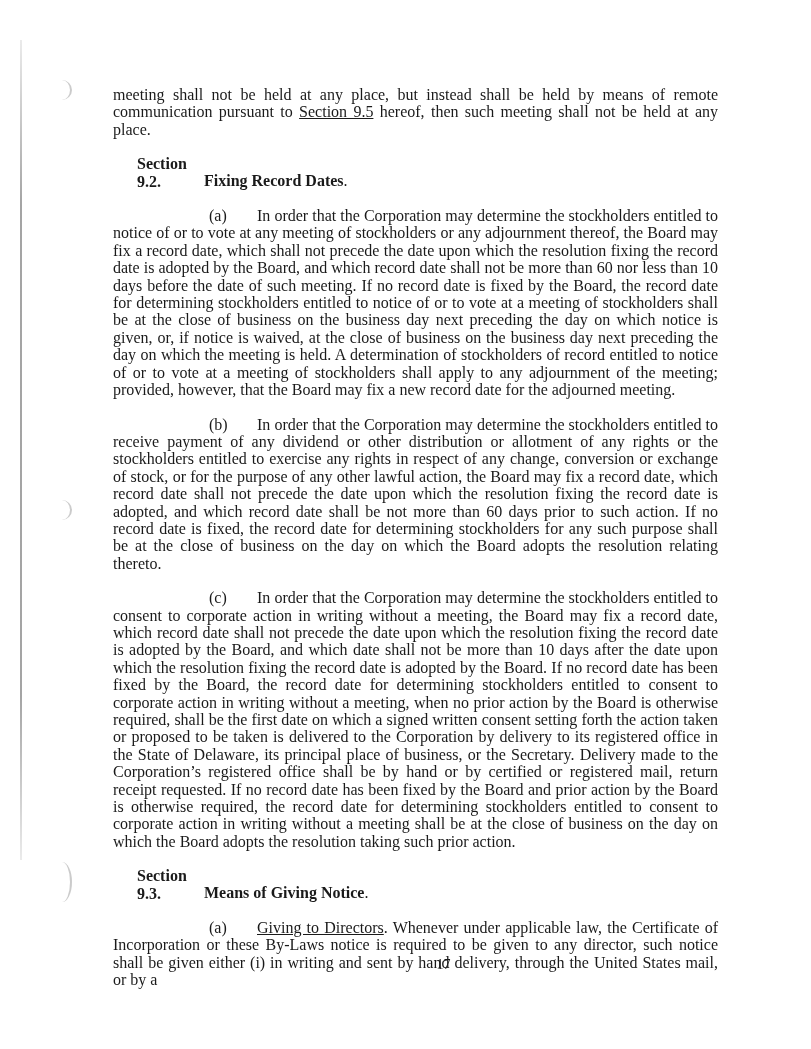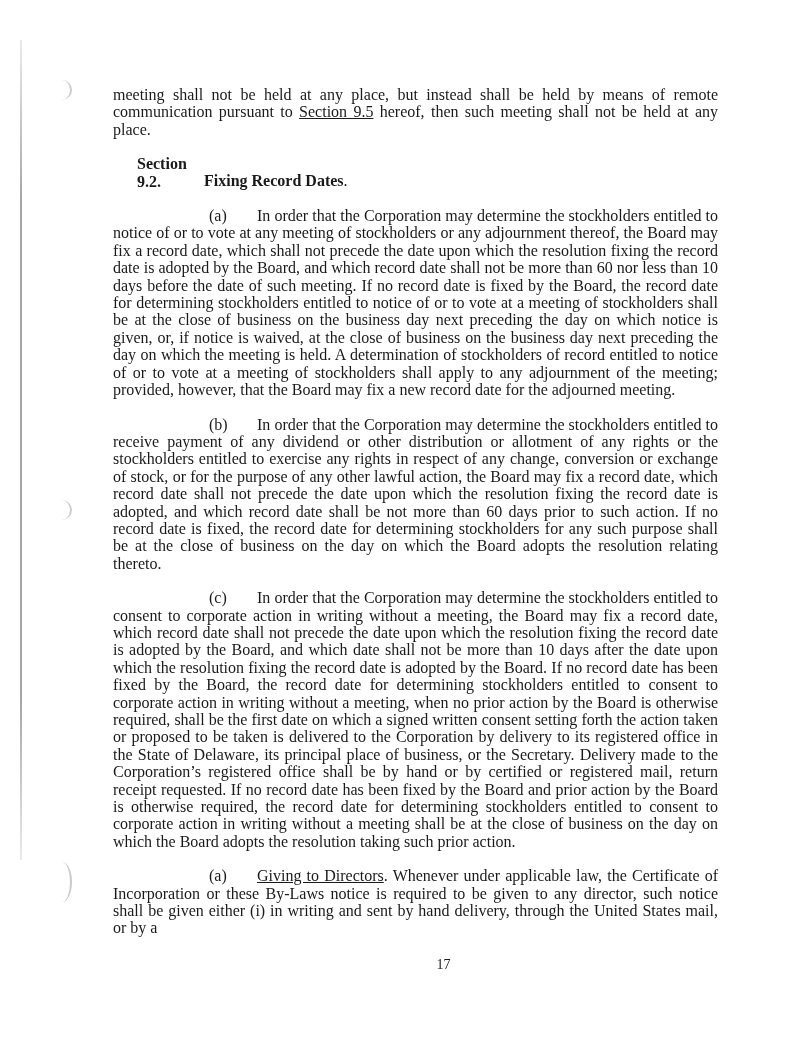--- a/index.html
+++ b/index.html
@@ -48,18 +48,19 @@
   <p class="block"><span>meeting shall not be held at any place, but instead shall be held by means of remote communication pursuant to </span><u>Section 9.5</u><span> hereof, then such meeting shall not be held at any place.</span></p>
 
   <div class="heading"><span class="num">Section 9.2.</span><span>Fixing Record Dates</span><span class="dot">.</span></div>
 
   <p class="block para"><span class="label">(a)</span><span>In order that the Corporation may determine the stockholders entitled to notice of or to vote at any meeting of stockholders or any adjournment thereof, the Board may fix a record date, which shall not precede the date upon which the resolution fixing the record date is adopted by the Board, and which record date shall not be more than 60 nor less than 10 days before the date of such meeting.  If no record date is fixed by the Board, the record date for determining stockholders entitled to notice of or to vote at a meeting of stockholders shall be at the close of business on the business day next preceding the day on which notice is given, or, if notice is waived, at the close of business on the business day next preceding the day on which the meeting is held.  A determination of stockholders of record entitled to notice of or to vote at a meeting of stockholders shall apply to any adjournment of the meeting; provided, however, that the Board may fix a new record date for the adjourned meeting.</span></p>
 
   <p class="block para"><span class="label">(b)</span><span>In order that the Corporation may determine the stockholders entitled to receive payment of any dividend or other distribution or allotment of any rights or the stockholders entitled to exercise any rights in respect of any change, conversion or exchange of stock, or for the purpose of any other lawful action, the Board may fix a record date, which record date shall not precede the date upon which the resolution fixing the record date is adopted, and which record date shall be not more than 60 days prior to such action.  If no record date is fixed, the record date for determining stockholders for any such purpose shall be at the close of business on the day on which the Board adopts the resolution relating thereto.</span></p>
 
   <p class="block para"><span class="label">(c)</span><span>In order that the Corporation may determine the stockholders entitled to consent to corporate action in writing without a meeting, the Board may fix a record date, which record date shall not precede the date upon which the resolution fixing the record date is adopted by the Board, and which date shall not be more than 10 days after the date upon which the resolution fixing the record date is adopted by the Board.  If no record date has been fixed by the Board, the record date for determining stockholders entitled to consent to corporate action in writing without a meeting, when no prior action by the Board is otherwise required, shall be the first date on which a signed written consent setting forth the action taken or proposed to be taken is delivered to the Corporation by delivery to its registered office in the State of Delaware, its principal place of business, or the Secretary.  Delivery made to the Corporation’s registered office shall be by hand or by certified or registered mail, return receipt requested.  If no record date has been fixed by the Board and prior action by the Board is otherwise required, the record date for determining stockholders entitled to consent to corporate action in writing without a meeting shall be at the close of business on the day on which the Board adopts the resolution taking such prior action.</span></p>
 
+  <div class="heading"><span class="num">Section 9.3.</span><span>Means of Giving Notice</span><span class="dot">.</span></div>
 
   <p class="para"><span class="label">(a)</span><u>Giving to Directors</u><span>. Whenever under applicable law, the Certificate of Incorporation or these By-Laws notice is required to be given to any director, such notice shall be given either (i) in writing and sent by hand delivery, through the United States mail, or by a</span></p>
 
 </div>
 
 <div class="page-number">17</div>
 
 </body></html>

